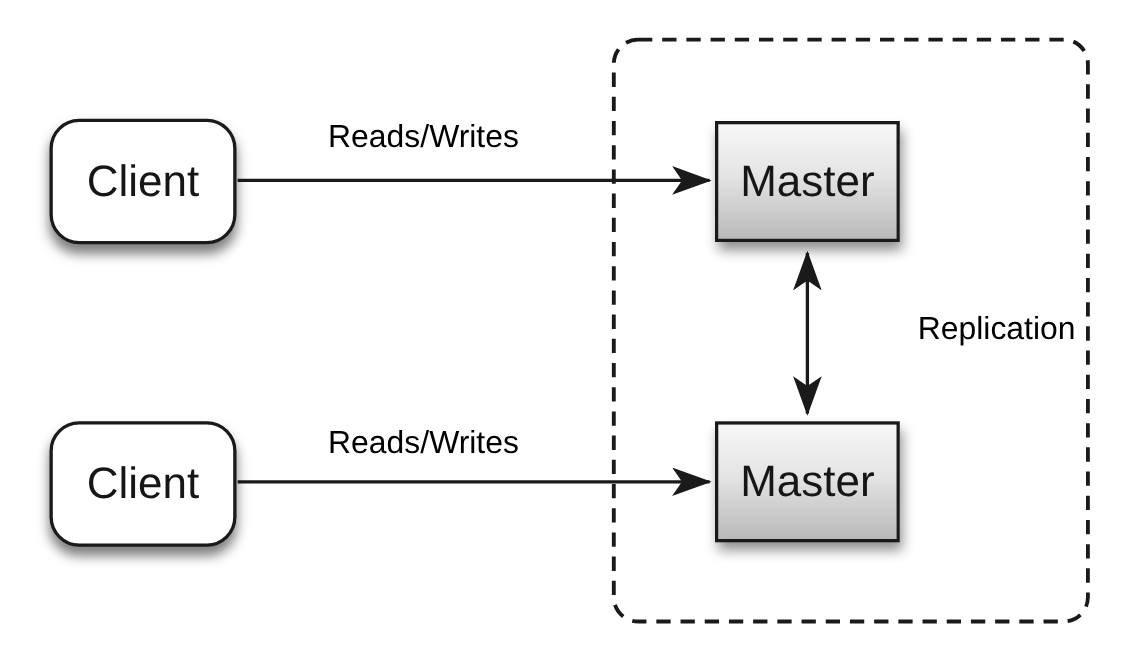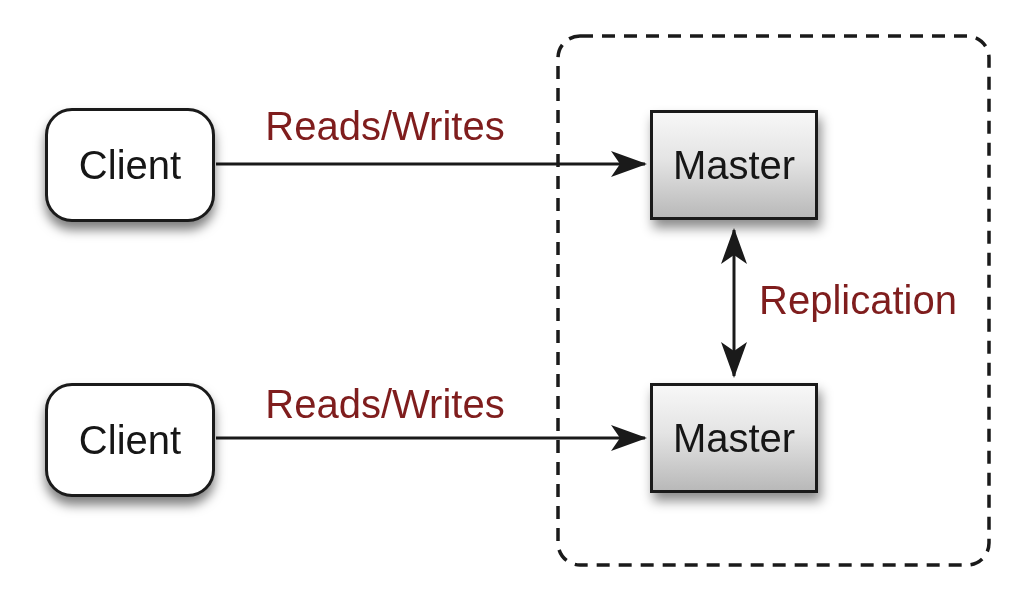--- a/index.html
+++ b/index.html
@@ -49,28 +49,28 @@
     box-shadow: 3px 8px 11px rgba(0,0,0,0.45);
     align-items: center;
   }
   #client-top    { left: 45px;  top: 108px; }
   #client-bottom { left: 45px;  top: 383px; }
   #master-top    { left: 650px; top: 110px; }
   #master-bottom { left: 650px; top: 383px; }
   .edge-label {
     position: absolute;
     transform: translate(-50%, -50%);
-    font-size: 40px;
+    font-size: 29px;
     line-height: 1.1;
     white-space: nowrap;
-    color: #7f1d1d;
+    color: #000000;
   }
   #label-rw-top    { left: 385px; top: 126px; }
   #label-rw-bottom { left: 385px; top: 404px; }
-  #label-repl      { left: 858px; top: 300px; }
+  #label-repl      { left: 906px; top: 300px; }
 </style>
 </head>
 <body>
 
 <div class="canvas">
 
   <svg class="arrows-layer" viewBox="0 0 1028 610" xmlns="http://www.w3.org/2000/svg">
     <defs>
       <marker id="arrowhead" markerUnits="userSpaceOnUse" markerWidth="40" markerHeight="30" refX="34" refY="13" orient="auto-start-reverse">
         <path d="M0,0 L36,13 L0,26 L9,13 Z" fill="#1a1a1a"></path>

